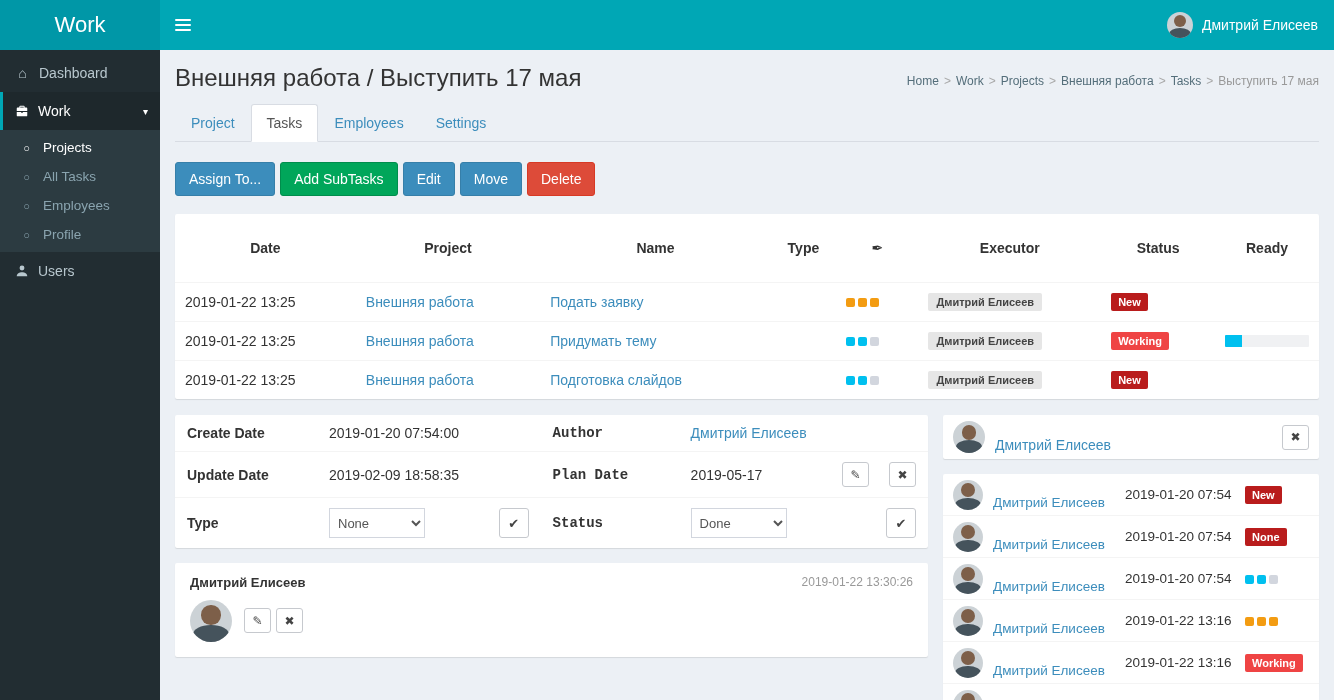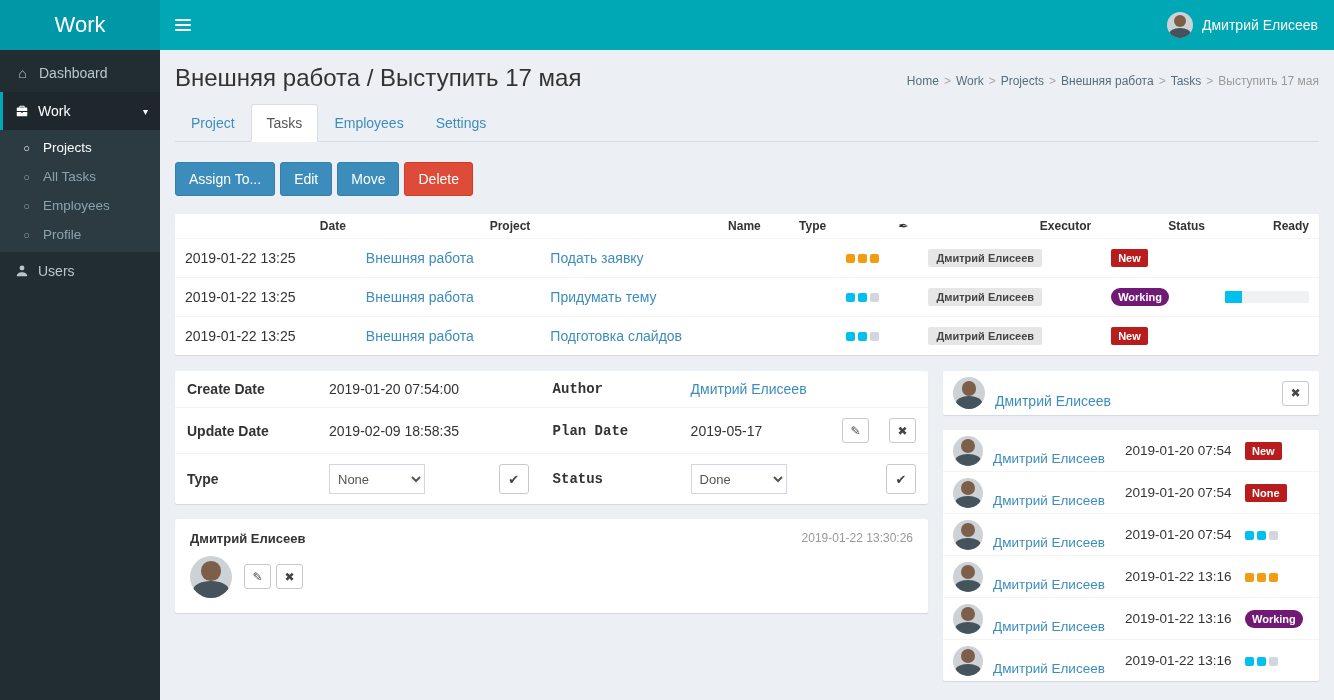--- a/index.html
+++ b/index.html
@@ -48,27 +48,27 @@
   .toolbar { display: flex; gap: 5px; padding: 20px 15px 18px; }
   .btn { font-size: 14px; padding: 8px 13px; border-radius: 3px; border: 1px solid transparent; color: #fff; cursor: pointer; font-family: inherit; }
   .btn-primary { background: #3c8dbc; border-color: #367fa9; }
   .btn-success { background: #00a65a; border-color: #008d4c; }
   .btn-danger  { background: #dd4b39; border-color: #d73925; }
 
   .box { background: #fff; margin: 0 15px 16px; box-shadow: 0 1px 1px rgba(0,0,0,.1); border-radius: 2px; }
 
   
   .tasks { width: 100%; border-collapse: collapse; }
-  .tasks th { text-align: right; font-weight: bold; padding: 5px 10px; font-size: 12px; }
+  .tasks th { text-align: center; font-weight: bold; padding: 26px 10px; font-size: 14px; }
   .tasks td { padding: 10px; border-top: 1px solid #f4f4f4; vertical-align: middle; }
   .dots i { display: inline-block; width: 9px; height: 9px; border-radius: 2px; margin-right: 3px; }
   .label { display: inline-block; padding: 3px 7px; font-size: 11px; font-weight: bold; color: #fff; border-radius: 2px; line-height: 1.1; }
   .label:empty { display: none; }
   .label-default { background: #b91c1c; }
-  .label-info { background: #701a75; border-radius: 9px; }
+  .label-info { background: #ef4444; }
   .badge-exec { display: inline-block; background: #e6e6e6; color: #444; font-size: 11px; font-weight: bold; padding: 3px 8px; border-radius: 2px; }
   .progress { width: 84px; height: 12px; background: #f0f1f3; border-radius: 1px; overflow: hidden; }
   .progress .bar { height: 100%; background: #00c0ef; width: 0; }
 
   
   .bottom { display: flex; gap: 15px; margin: 0 15px; align-items: flex-start; }
   .col-left { flex: 1; min-width: 0; }
   .col-right { width: 376px; flex-shrink: 0; }
   .col-left .box, .col-right .box { margin: 0 0 15px; }
 
@@ -181,20 +181,21 @@
 
     <div class="tabs">
       <div class="tab">Project</div>
       <div class="tab active">Tasks</div>
       <div class="tab">Employees</div>
       <div class="tab">Settings</div>
     </div>
 
     <div class="toolbar">
       <button class="btn btn-primary">Assign To...</button>
+      <button class="btn btn-success">Add SubTasks</button>
       <button class="btn btn-primary">Edit</button>
       <button class="btn btn-primary">Move</button>
       <button class="btn btn-danger">Delete</button>
     </div>
 
     <div class="box">
       <table class="tasks">
         <thead>
           <tr>
             <th style="width:185px">Date</th>

